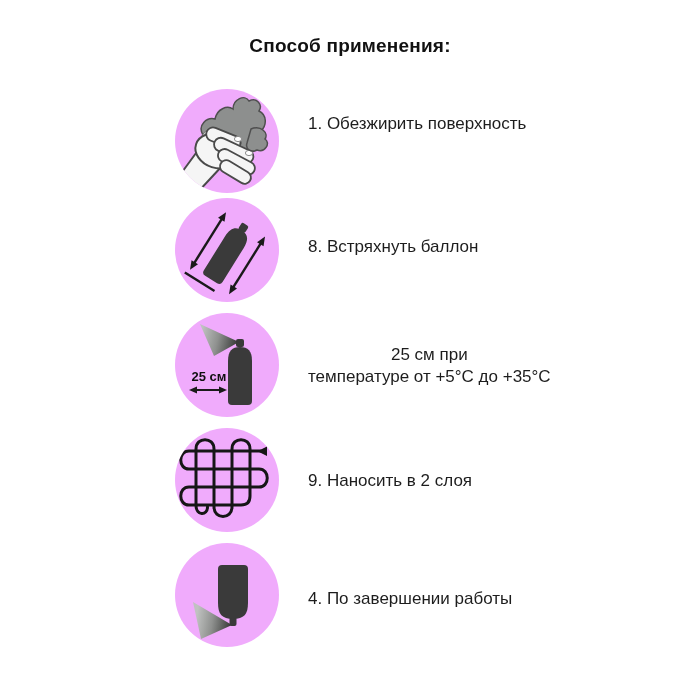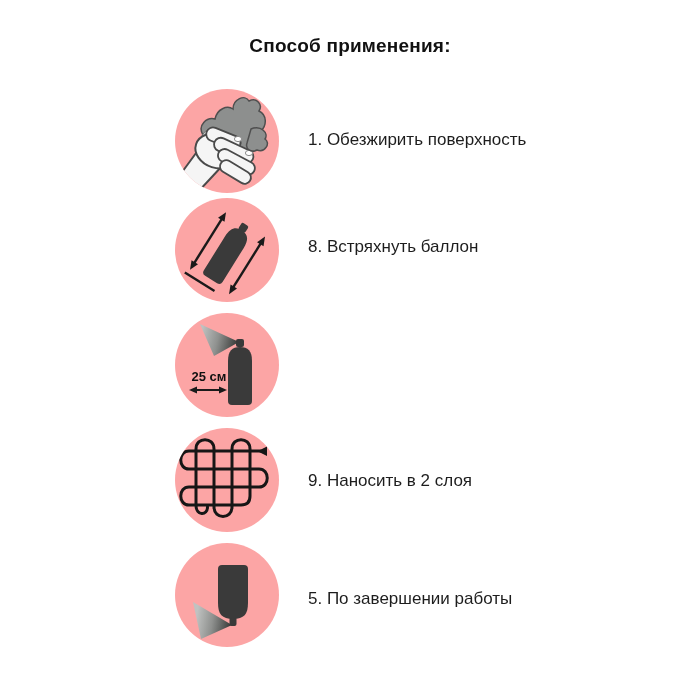--- a/index.html
+++ b/index.html
@@ -8,21 +8,21 @@
     font-family:"Liberation Sans","DejaVu Sans",sans-serif;
     color:#1d1d1d;overflow:hidden;
   }
   .page-title{
     position:absolute;top:35px;left:0;right:0;
     text-align:center;font-size:19px;font-weight:bold;color:#111;
     letter-spacing:.2px;
   }
   .circle{
     position:absolute;left:175px;width:104px;height:104px;
-    border-radius:50%;background:#fca5a5;overflow:hidden;
+    border-radius:50%;background:#f0abfc;overflow:hidden;
   }
   .circle svg{display:block;width:104px;height:104px;}
   .step-text{
     position:absolute;left:308px;transform:translateY(-50%);
     width:max-content;max-width:280px;text-align:center;
     font-size:17px;line-height:22px;color:#1d1d1d;white-space:nowrap;
   }
   .step-text div{white-space:nowrap;}
 </style>
 </head>
@@ -38,21 +38,21 @@
     <ellipse cx="42" cy="62" rx="22" ry="17" fill="#f5f5f5" stroke="#4a4a4a" stroke-width="2" transform="rotate(18 42 62)"></ellipse>
     <rect x="32" y="36" width="36" height="13.5" rx="6.7" fill="#f5f5f5" stroke="#4a4a4a" stroke-width="1.8" transform="rotate(22 32 42)"></rect>
     <rect x="40" y="46" width="42" height="13.5" rx="6.7" fill="#f5f5f5" stroke="#4a4a4a" stroke-width="1.8" transform="rotate(25 40 52)"></rect>
     <rect x="44" y="57" width="40" height="13" rx="6.5" fill="#f5f5f5" stroke="#4a4a4a" stroke-width="1.8" transform="rotate(28 44 63)"></rect>
     <rect x="46" y="68" width="34" height="12.5" rx="6.2" fill="#f5f5f5" stroke="#4a4a4a" stroke-width="1.8" transform="rotate(31 46 74)"></rect>
     <ellipse cx="63" cy="50" rx="3.6" ry="2.6" fill="#ffffff" stroke="#8a8a8a" stroke-width="1"></ellipse>
     <ellipse cx="74" cy="64" rx="3.6" ry="2.6" fill="#ffffff" stroke="#8a8a8a" stroke-width="1"></ellipse>
     <path fill="#8d8f8e" stroke="#4f4f4f" stroke-width="1.5" d="M 76,40 C 86,36 94,44 90,50 C 96,54 90,64 82,61 C 76,64 70,60 72,54 Z"></path>
   </svg>
 </div>
-<div class="step-text" style="top:140px">
+<div class="step-text" style="top:124px">
   <div>1. Обезжирить поверхность</div>
 </div>
 
 <div class="circle" style="top:198px">
   <svg viewBox="0 0 104 104">
     <g transform="rotate(32 52 56)">
       <rect x="48" y="21" width="8" height="8" rx="2" fill="#3a3a3a"></rect>
       <path fill="#3a3a3a" d="M 41,82 L 41,42 C 41,32 45,28 52,28 C 59,28 63,32 63,42 L 63,82 Q 63,86 59,86 L 45,86 Q 41,86 41,82 Z"></path>
       <line x1="29" y1="28" x2="29" y2="82" stroke="#1a1a1a" stroke-width="2.4"></line>
       <polygon points="29,21 25.2,30 32.8,30" fill="#1a1a1a"></polygon>
@@ -80,20 +80,22 @@
     <polygon points="64,29 25,11 39,43" fill="url(#cone3)"></polygon>
     <rect x="61" y="26" width="8" height="8" rx="2" fill="#3a3a3a"></rect>
     <path fill="#3a3a3a" d="M 53,88 L 53,48 C 53,38 57,34 65,34 C 73,34 77,38 77,48 L 77,88 Q 77,92 73,92 L 57,92 Q 53,92 53,88 Z"></path>
     <text x="34" y="68" text-anchor="middle" font-size="13" font-weight="bold" fill="#111111">25 см</text>
     <line x1="21" y1="77" x2="45" y2="77" stroke="#1a1a1a" stroke-width="2.2"></line>
     <polygon points="14,77 22,73.4 22,80.6" fill="#1a1a1a"></polygon>
     <polygon points="52,77 44,73.4 44,80.6" fill="#1a1a1a"></polygon>
   </svg>
 </div>
 <div class="step-text" style="top:366px">
+  <div>25 см при</div>
+  <div>температуре от +5°С до +35°С</div>
 </div>
 
 <div class="circle" style="top:428px">
   <svg viewBox="0 0 104 104">
     <path fill="none" stroke="#161616" stroke-width="3" stroke-linecap="round" d="M 86,23 H 14 C 3,23 3,41 14,41 H 84 C 95,41 95,59 84,59 H 14 C 3,59 3,77 14,77 H 66 Q 75,77 75,68 V 21 C 75,8.5 57,8.5 57,21 V 79 C 57,91.5 39,91.5 39,79 V 21 C 39,8.5 21,8.5 21,21 V 77 C 21,88 32.5,88 32.5,79"></path>
     <polygon points="92,18.5 92,28 82.5,23.2" fill="#161616"></polygon>
   </svg>
 </div>
 <div class="step-text" style="top:481px">
   <div>9. Наносить в 2 слоя</div>
@@ -107,14 +109,14 @@
         <stop offset="0.55" stop-color="#8f918f"></stop>
         <stop offset="1" stop-color="#c0c2c1"></stop>
       </linearGradient>
     </defs>
     <polygon points="57,82 18,59 26,96" fill="url(#cone5)"></polygon>
     <rect x="54.5" y="74" width="7" height="9" rx="2" fill="#3a3a3a"></rect>
     <path fill="#3a3a3a" d="M 43,26 Q 43,22 47,22 L 69,22 Q 73,22 73,26 L 73,60 C 73,71 69,76 58,76 C 47,76 43,71 43,60 Z"></path>
   </svg>
 </div>
 <div class="step-text" style="top:599px">
-  <div>5. По завершении работы</div>
+  <div>4. По завершении работы</div>
 </div>
 
 </body></html>

